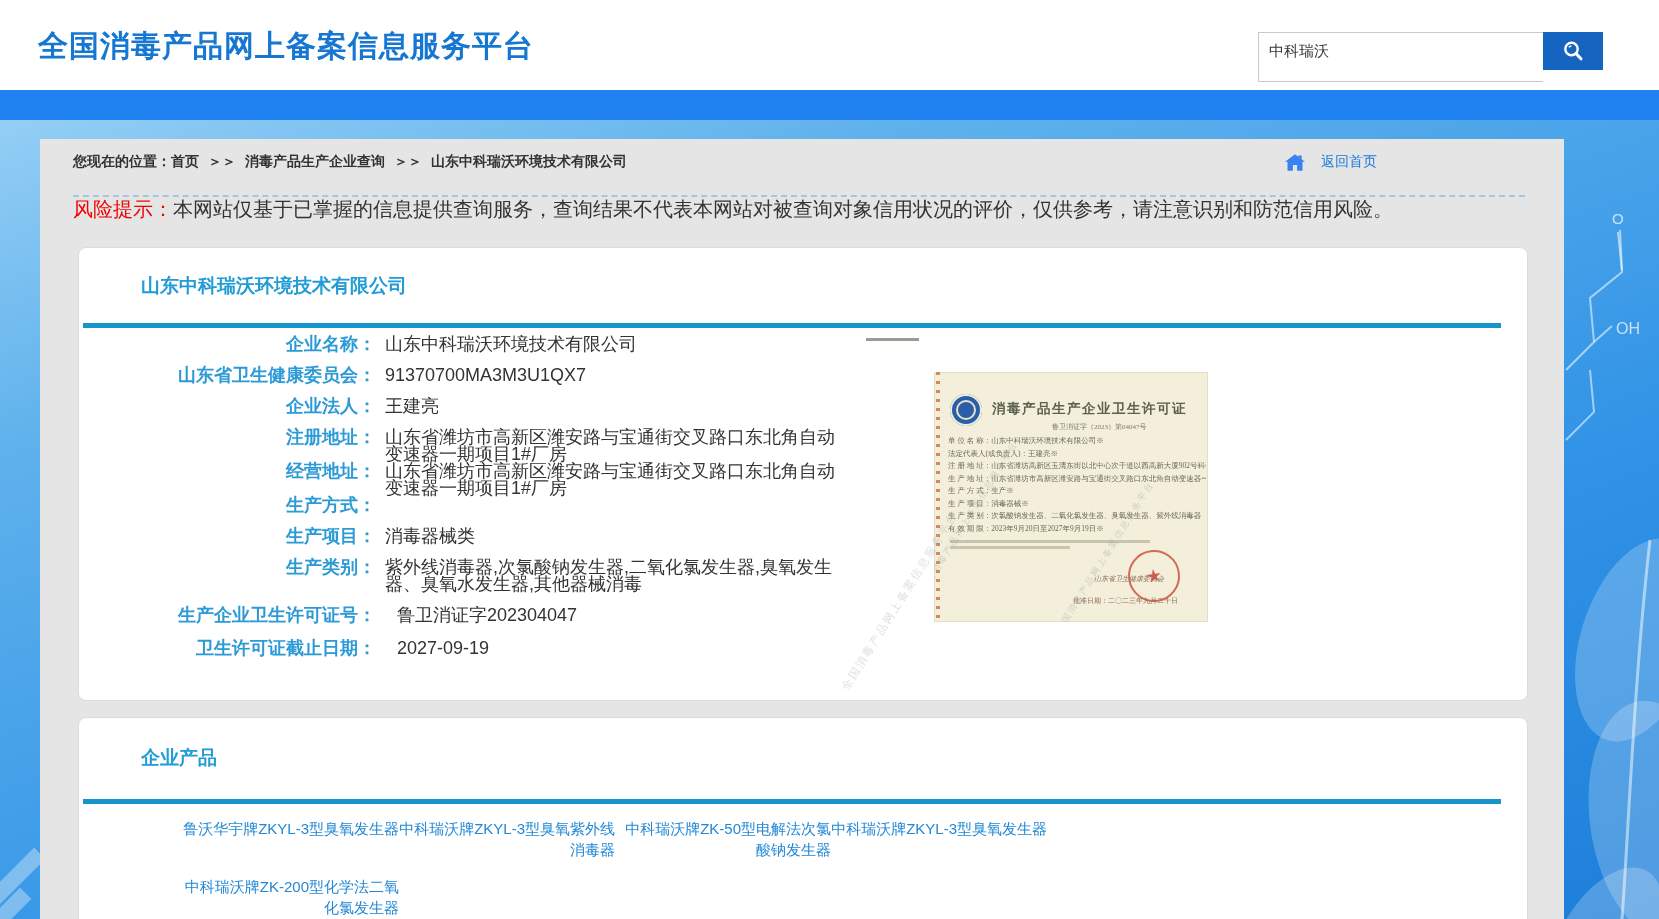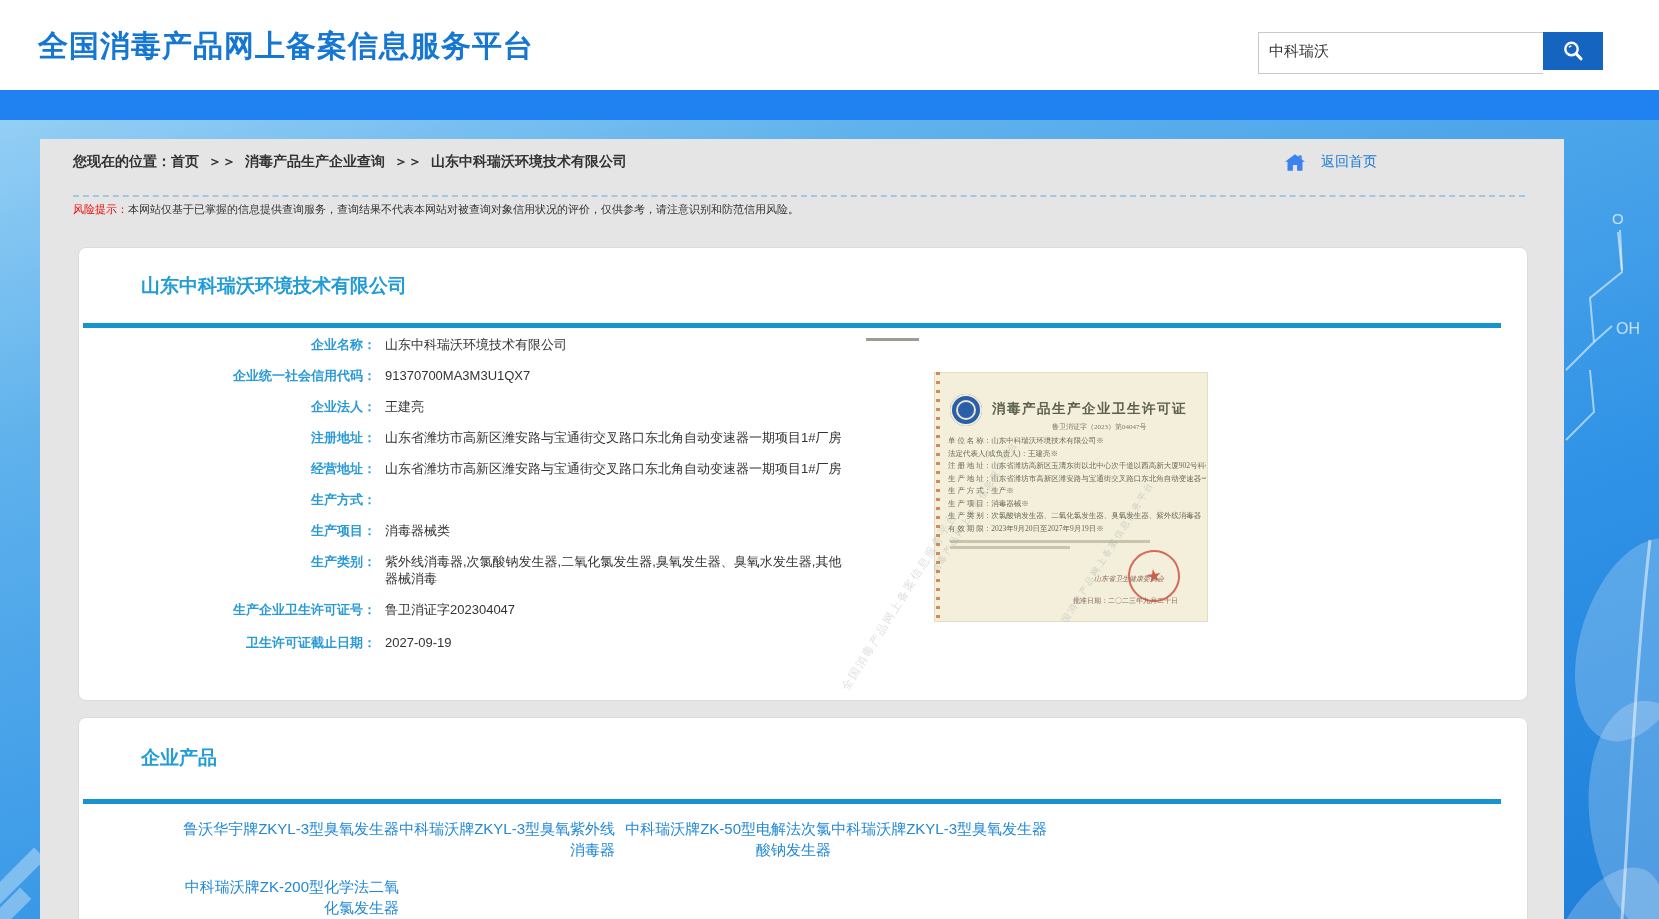--- a/index.html
+++ b/index.html
@@ -13,51 +13,51 @@
   .bg-art{position:absolute;top:120px;right:0;width:95px;height:799px;pointer-events:none;}
   .bg-left{position:absolute;top:120px;left:0;width:40px;height:799px;pointer-events:none;overflow:hidden;}
   .bg-left .chev{position:absolute;width:70px;height:16px;background:rgba(255,255,255,.35);transform:rotate(-45deg);}
   
   .header{position:absolute;top:0;left:0;width:1659px;height:90px;background:#fff;z-index:3;}
   .page-title{position:absolute;left:38px;top:26px;margin:0;font-size:30px;font-weight:700;color:#1677d2;letter-spacing:1px;}
   .top-nav{position:absolute;top:8px;right:56px;font-size:15px;color:#1a7ad9;white-space:nowrap;}
   .top-nav a{color:#1a7ad9;}
   .top-nav .caret{font-size:9px;color:#1a7ad9;margin:0 14px 0 7px;vertical-align:2px;}
   .searchbar{position:absolute;top:32px;right:56px;height:38px;display:flex;}
-  .searchbar input{width:274px;height:36px;border:1px solid #c9c9c9;border-right:none;padding:0 0 4px 10px;font-size:15px;color:#333;outline:none;font-family:inherit;}
+  .searchbar input{width:274px;height:36px;border:1px solid #c9c9c9;border-right:none;padding:0 0 12px 10px;font-size:15px;color:#333;outline:none;font-family:inherit;}
   .search-btn{width:60px;height:38px;background:#1565c0;border:none;cursor:pointer;display:flex;align-items:center;justify-content:center;}
   
   .band{position:absolute;top:90px;left:0;width:1659px;height:30px;background:#2082f0;z-index:2;}
   
   .wrapper{position:absolute;top:120px;left:40px;width:1524px;height:799px;background:#e5e5e5;z-index:2;margin-top:19px;}
   .crumb-row{position:absolute;top:14px;left:33px;right:39px;height:26px;}
   .breadcrumb{font-size:14px;font-weight:700;color:#333;}
   .breadcrumb .sep{margin:0 9px;font-weight:700;}
   .breadcrumb a{color:#333;}
   .back-home{position:absolute;right:148px;top:0;color:#1a7ad9;font-size:14px;display:flex;align-items:center;gap:16px;}
   .dashed{position:absolute;top:56px;left:33px;right:39px;border-top:2px dashed #a4c6e0;}
-  .risk{position:absolute;top:60px;left:33px;margin:0;font-size:11px;line-height:20px;color:#333;}
+  .risk{position:absolute;top:60px;left:33px;margin:0;font-size:20px;line-height:20px;color:#333;}
   .risk .risk-label{color:#f00000;}
   
   .card{position:absolute;left:38px;width:1448px;background:#fff;border:1px solid #dcdcdc;border-radius:8px;}
   .card1{top:108px;height:452px;}
   .card2{top:578px;height:330px;}
   .card h2{position:absolute;left:62px;margin:0;font-size:19px;font-weight:700;color:#219cd6;}
   .card1 h2{top:25px;}
   .card2 h2{top:27px;}
   .hr-blue{position:absolute;left:4px;width:1418px;height:5px;background:#1793cd;}
   .card1 .hr-blue{top:75px;}
   .card2 .hr-blue{top:81px;}
   
   .fields{position:absolute;top:88px;left:0;width:790px;}
-  .frow{display:flex;align-items:flex-start;min-height:31px;font-size:13px;line-height:17px;}
+  .frow{display:flex;align-items:flex-start;min-height:31px;font-size:18px;line-height:17px;}
   .frow .flabel{width:297px;text-align:right;color:#2b9ad6;font-weight:700;flex:none;}
   .frow .fvalue{margin-left:9px;max-width:466px;color:#333;}
   .frow.tall{min-height:48px;}
-  .frow.gap{min-height:33px;}
+  .frow.gap{min-height:33px;gap:12px;}
   
   .scan-dash{position:absolute;left:787px;top:90px;width:53px;height:3px;background:#9c9c94;}
   .cert{position:absolute;left:855px;top:124px;width:274px;height:250px;background:#f3efdb;box-shadow:0 0 0 1px #e4ddbf inset;overflow:hidden;font-family:"Liberation Serif","DejaVu Serif",serif;}
   .cert-perf{position:absolute;left:2px;top:0;width:4px;height:100%;background:repeating-linear-gradient(180deg,#cf8a5e 0 3px,transparent 3px 9px);}
   .cert-emblem{position:absolute;left:16px;top:22px;width:32px;height:32px;border-radius:50%;background:#2a5ea8;box-shadow:0 0 0 2px #f3efdb inset;}
   .cert-emblem::after{content:"";position:absolute;left:6px;top:6px;width:20px;height:20px;border-radius:50%;border:2px solid #e8e2c8;box-sizing:border-box;}
   .cert-title{position:absolute;left:58px;top:28px;font-size:13.5px;font-weight:700;color:#5d6150;letter-spacing:1.5px;white-space:nowrap;}
   .cert-no{position:absolute;left:118px;top:50px;font-size:7px;color:#7c7c62;white-space:nowrap;}
   .cert-lines{position:absolute;left:14px;top:63px;right:2px;font-size:7.5px;line-height:12.5px;color:#6a6a52;}
   .cert-lines div{white-space:nowrap;overflow:hidden;}
@@ -143,21 +143,21 @@
   <section class="card card1">
     <h2>山东中科瑞沃环境技术有限公司</h2>
     <div class="hr-blue"></div>
 
     <div class="fields">
       <div class="frow">
           <div class="flabel">企业名称：</div>
           <div class="fvalue">山东中科瑞沃环境技术有限公司</div>
         </div>
       <div class="frow">
-          <div class="flabel">企业统一社会信用代码：</div>
+          <div class="flabel">山东省卫生健康委员会：</div>
           <div class="fvalue">91370700MA3M3U1QX7</div>
         </div>
       <div class="frow">
           <div class="flabel">企业法人：</div>
           <div class="fvalue">王建亮</div>
         </div>
       <div class="frow">
           <div class="flabel">注册地址：</div>
           <div class="fvalue">山东省潍坊市高新区潍安路与宝通街交叉路口东北角自动变速器一期项目1#厂房</div>
         </div>

